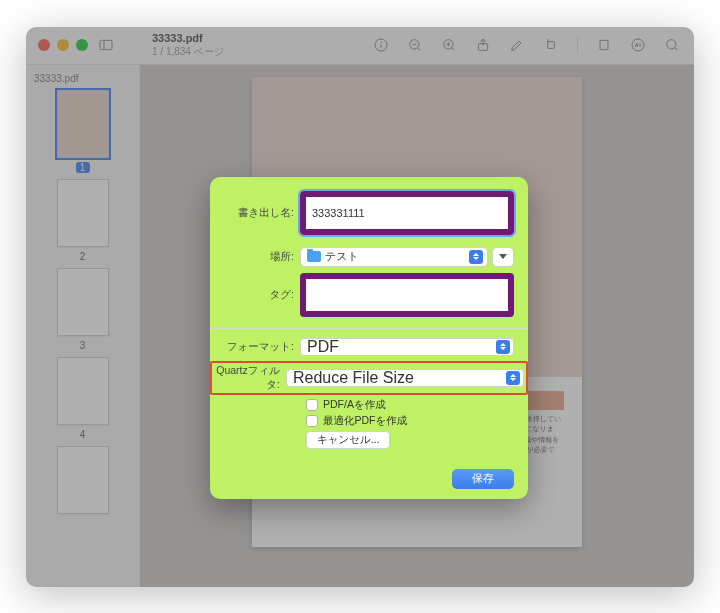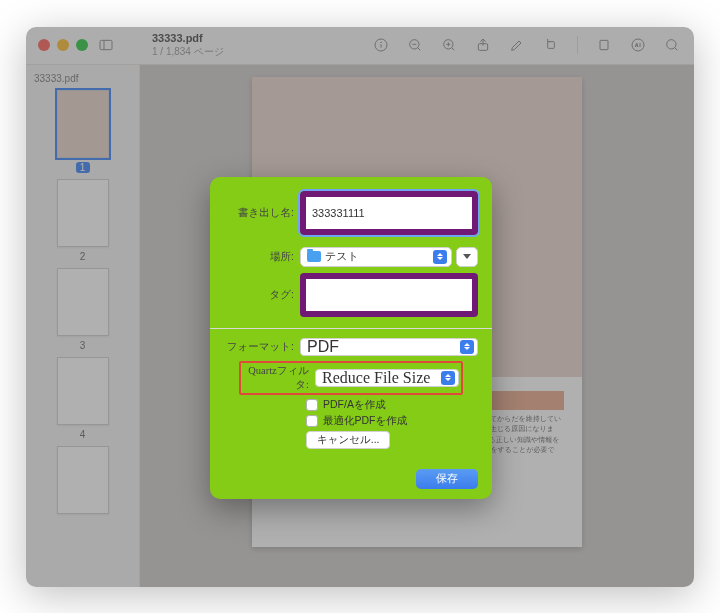--- a/index.html
+++ b/index.html
@@ -57,22 +57,22 @@
 .page-top { height: 300px; background: #ead6cd; }
 .page-body { padding: 14px 18px; font-size: 7px; color:#444;}
 .page-h { background:#e8a88a; color:#fff; font-size:9px; padding:3px 6px; font-weight:600; margin-bottom:4px;}
 .page-txt { line-height:1.5; color:#666; margin-bottom:8px;}
 .page-slogan { font-size:9px; font-weight:600; color:#555;}
 
 
 .dialog {
   position: absolute;
   left: 184px; top: 150px;
-  width: 282px;
-  background: #84cc16;
+  width: 318px;
+  background: #bef264;
   border-radius: 10px;
   box-shadow: 0 10px 30px rgba(0,0,0,0.35);
   z-index: 10;
   font-size: 11px;
   color: #333;
   padding-bottom: 10px;
 }
 .dlg-row { display: flex; align-items: center; padding: 3px 14px; gap: 6px; }
 .dlg-row.first { padding-top: 14px; }
 .dlg-label { width: 70px; text-align: right; font-size: 10.5px; color: #444; }
@@ -96,21 +96,21 @@
 .sel-caps::before{content:'';border-left:3px solid transparent;border-right:3px solid transparent;border-bottom:3px solid #fff;margin-bottom:1px;}
 .sel-caps::after{content:'';border-left:3px solid transparent;border-right:3px solid transparent;border-top:3px solid #fff;}
 .expand-btn { width:22px; height:20px; background:#fff; border:1px solid #d0d0d0; border-radius:5px; display:flex; align-items:center; justify-content:center;}
 .expand-btn::after{content:'';border-left:4px solid transparent;border-right:4px solid transparent;border-top:5px solid #555;}
 .dlg-hr { height:1px; background:#d8d8d8; margin: 8px 0 6px; }
 .dlg-select {
   flex:1; height: 18px; background:#fff; border: 1px solid #d0d0d0;
   border-radius: 4px; display:flex; align-items:center; padding: 0 3px 0 6px;
   font-size: 16px;
 }
-.highlight-row { border: 2px solid #e04a3a; border-radius: 2px; margin: 2px 29px; padding: 1px 2px 1px 0; font-family: Liberation Serif, serif;}
+.highlight-row { border: 2px solid #e04a3a; border-radius: 2px; margin: 2px 0; padding: 1px 2px 1px 0;}
 .highlight-row .dlg-label { width: 68px;}
 .check-row { padding: 1px 14px 1px 96px; display:flex; align-items:center; gap:5px; font-size:10.5px;text-align:right;}
 .checkbox { width:12px; height:12px; border:1px solid #b0b0b0; border-radius:3px; background:#fff;}
 .perm-btn { margin-left:96px; height:18px; padding:0 10px; background:#fff; border:1px solid #d0d0d0; border-radius:4px; font-size:10.5px; display:inline-flex; align-items:center;}
 .dlg-buttons { display:flex; justify-content:flex-end; gap:8px; padding: 0 14px; margin-top:18px;}
 .btn { height:20px; padding: 0 16px; border-radius:5px; font-size:11px; display:flex; align-items:center; justify-content:center;}
 .btn-cancel { background:#fff; border:1px solid #d0d0d0; color:#333;}
 .btn-save { background: linear-gradient(#5a9cf2,#3b7ded); color:#fff; min-width:62px;}
 </style>
 </head>

